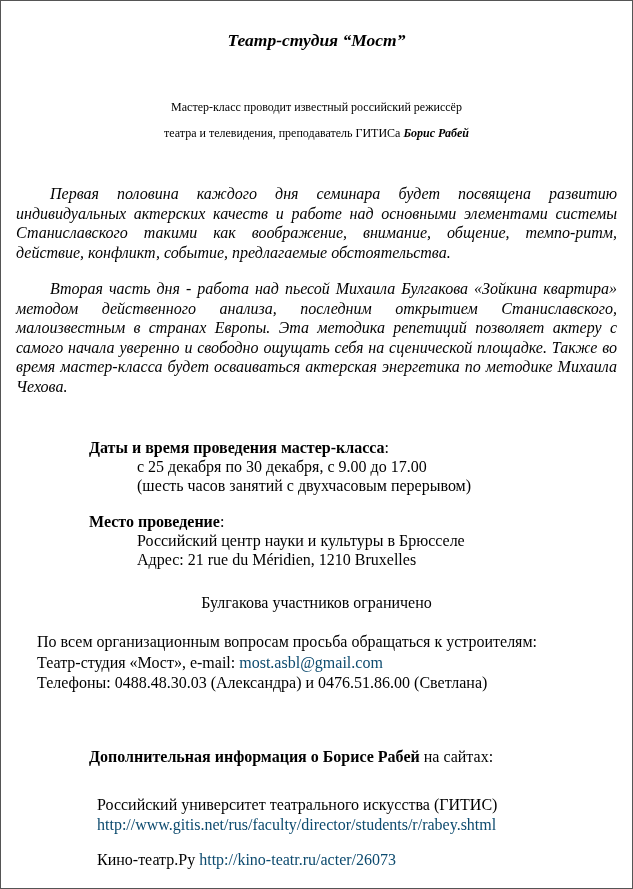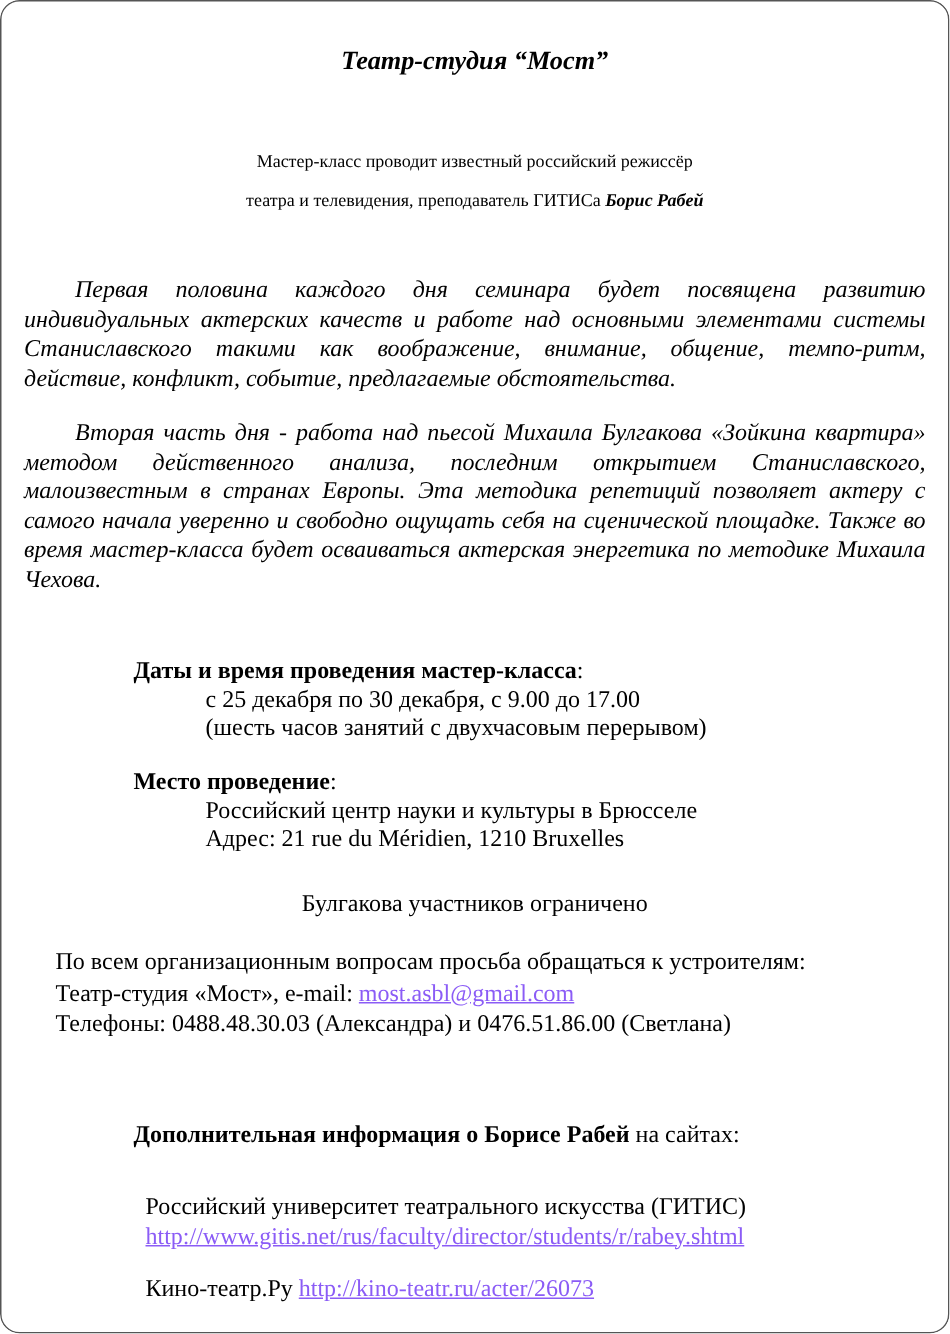--- a/index.html
+++ b/index.html
@@ -1,15 +1,15 @@
 <!DOCTYPE html>
 <html><head>
 <meta charset="utf-8">
 <style>
-  * { margin: 0; padding: 0; box-sizing: border-box; border-radius: 13px; }
+  * { margin: 0; padding: 0; box-sizing: border-box; }
   html, body { background: #ffffff; }
   body {
     width: 633px; height: 889px;
     font-family: "Liberation Serif", "DejaVu Serif", serif;
     color: #000;
   }
   .page {
     width: 633px; height: 889px;
     border: 1px solid #555;
     padding: 26px 36px 20px 36px;
@@ -44,21 +44,21 @@
   .dates { margin-top: 42px; margin-left: 52px; }
   .venue { margin-top: 17px; margin-left: 52px; }
   .detail { margin-left: 48px; }
   .bold { font-weight: bold; }
   .participants {
     margin-top: 25px;
     text-align: center;
     font-size: 16px;
   }
   .contacts { margin-top: 20px; font-size: 16px; line-height: 20.5px; }
-  .link { color: #8b5cf6; text-decoration: underline; cursor: pointer; text-align: right; }
+  .link { color: #0c4a6e; cursor: pointer; text-align: right; }
   .more-info { margin-top: 54px; margin-left: 52px; font-size: 16px; }
   .site { margin-left: 60px; font-size: 16px; }
   .site1 { margin-top: 29px; line-height: 20px; }
   .site2 { margin-top: 16px; }
 </style>
 </head>
 <body>
 
 <div class="page">
 

